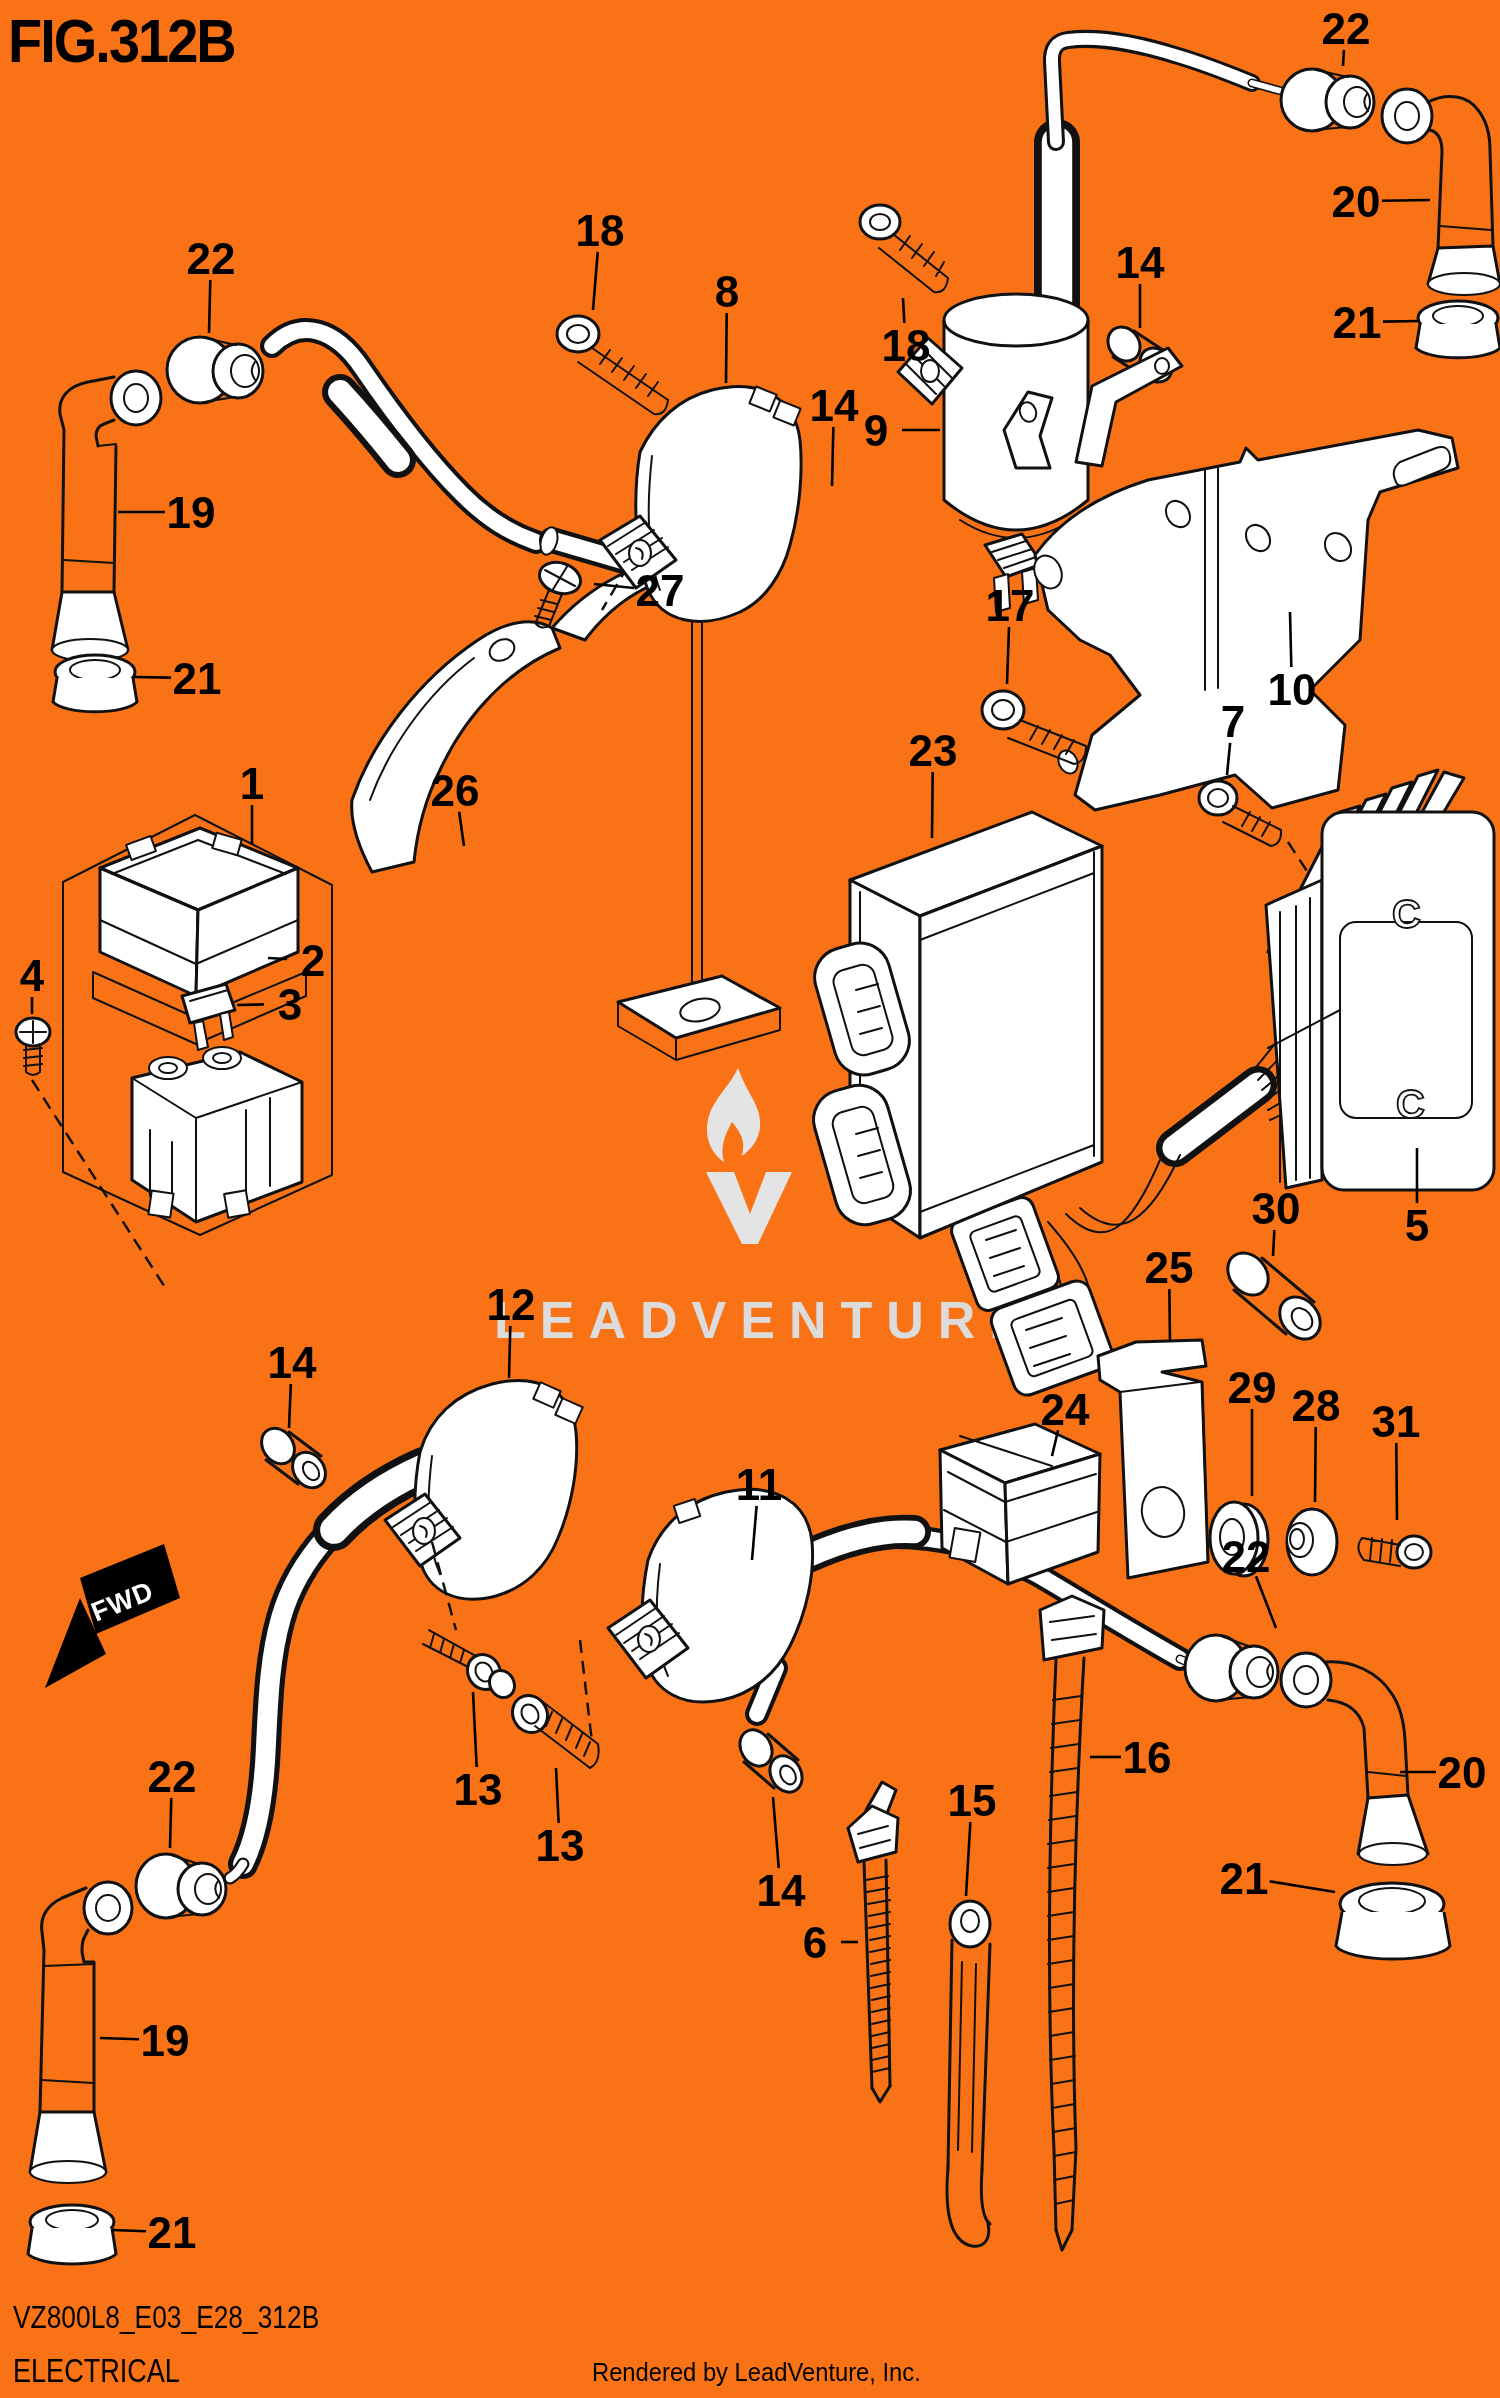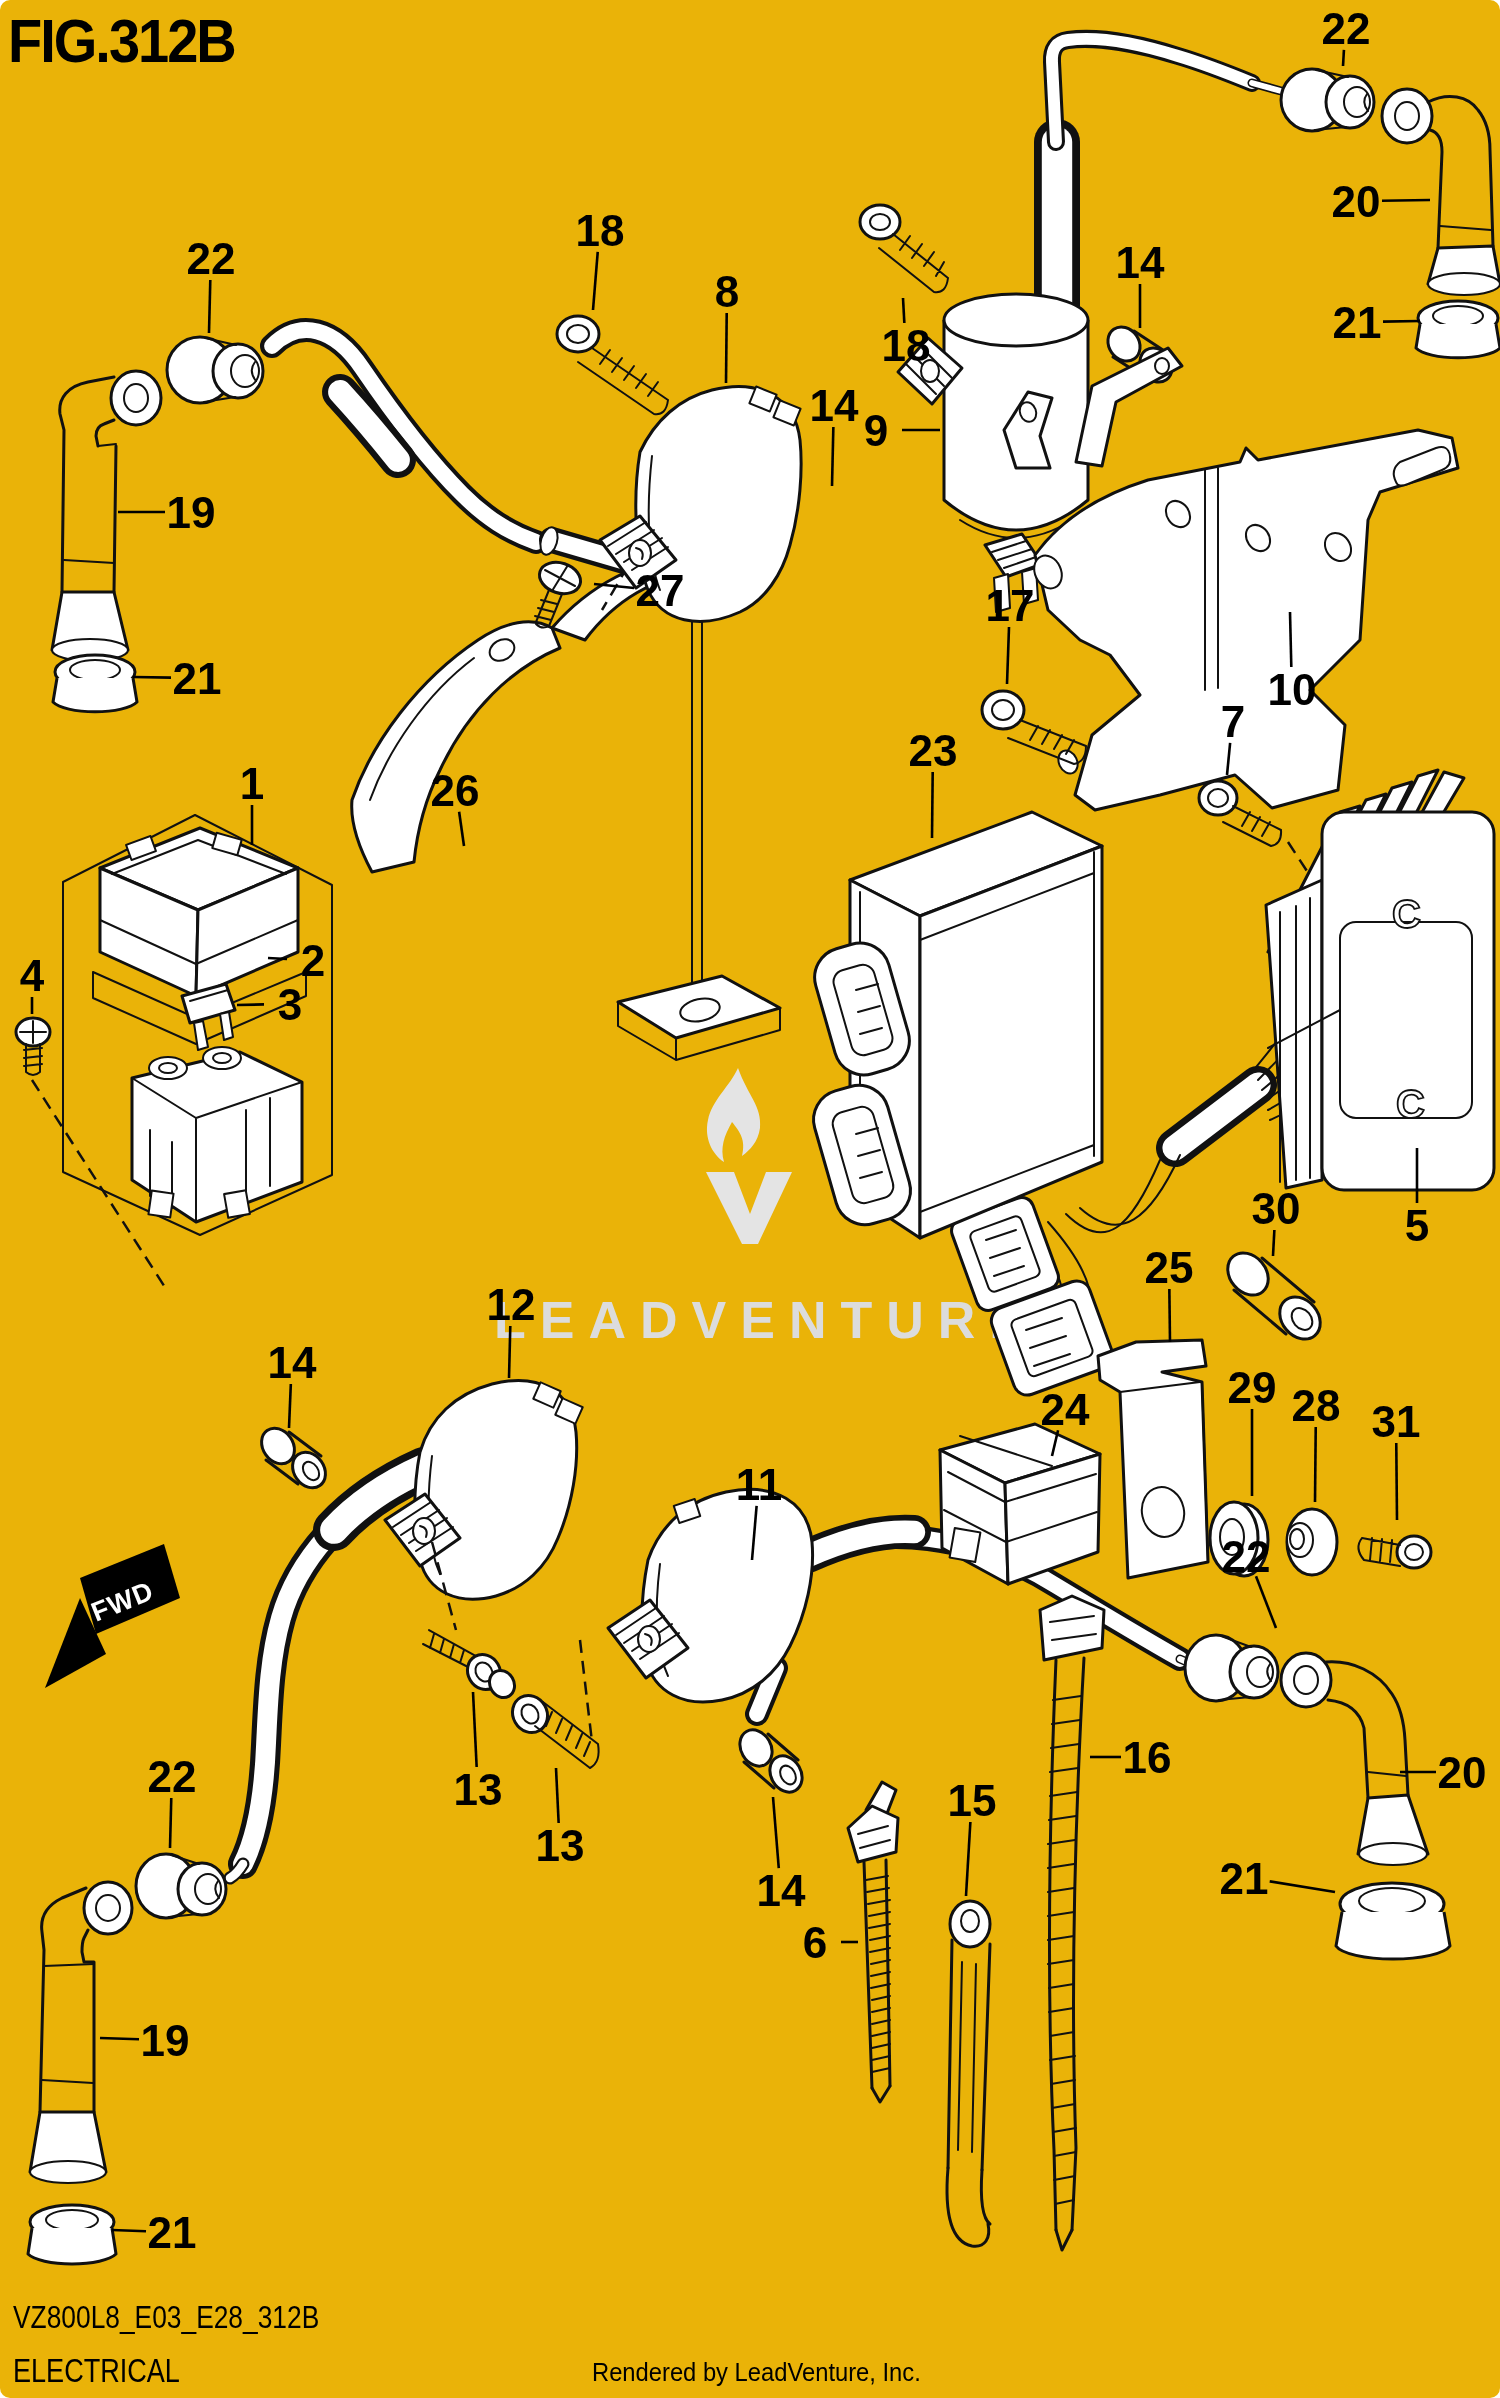--- a/index.html
+++ b/index.html
@@ -1,17 +1,17 @@
 <!DOCTYPE html>
 <html><head>
 <meta charset="utf-8">
 <style>
   html,body{margin:0;padding:0;background:#fff;}
-  #page{position:relative;width:1500px;height:2398px;background:#eab308;overflow:hidden;
-        font-family:"Liberation Sans", sans-serif;border-radius:10px;}
+  #page{position:relative;width:1500px;height:2398px;background:#f97316;overflow:hidden;
+        font-family:"Liberation Sans", sans-serif;}
   #title{position:absolute;left:8px;top:6px;font-size:56px;font-weight:900;
          letter-spacing:-2px;color:#000;transform:scaleY(1.08);transform-origin:left top;}
   .footer-code{position:absolute;left:13px;top:2300px;font-size:31px;color:#000;
          transform:scaleX(.85);transform-origin:left top;letter-spacing:0px;}
   .footer-section{position:absolute;left:13px;top:2352px;font-size:33px;color:#000;
          transform:scaleX(.82);transform-origin:left top;}
   .footer-rendered{position:absolute;left:592px;top:2358px;font-size:25px;color:#000;
          transform:scaleX(.95);transform-origin:left top;}
   svg{position:absolute;left:0;top:0;}
   svg *{vector-effect:none;}

